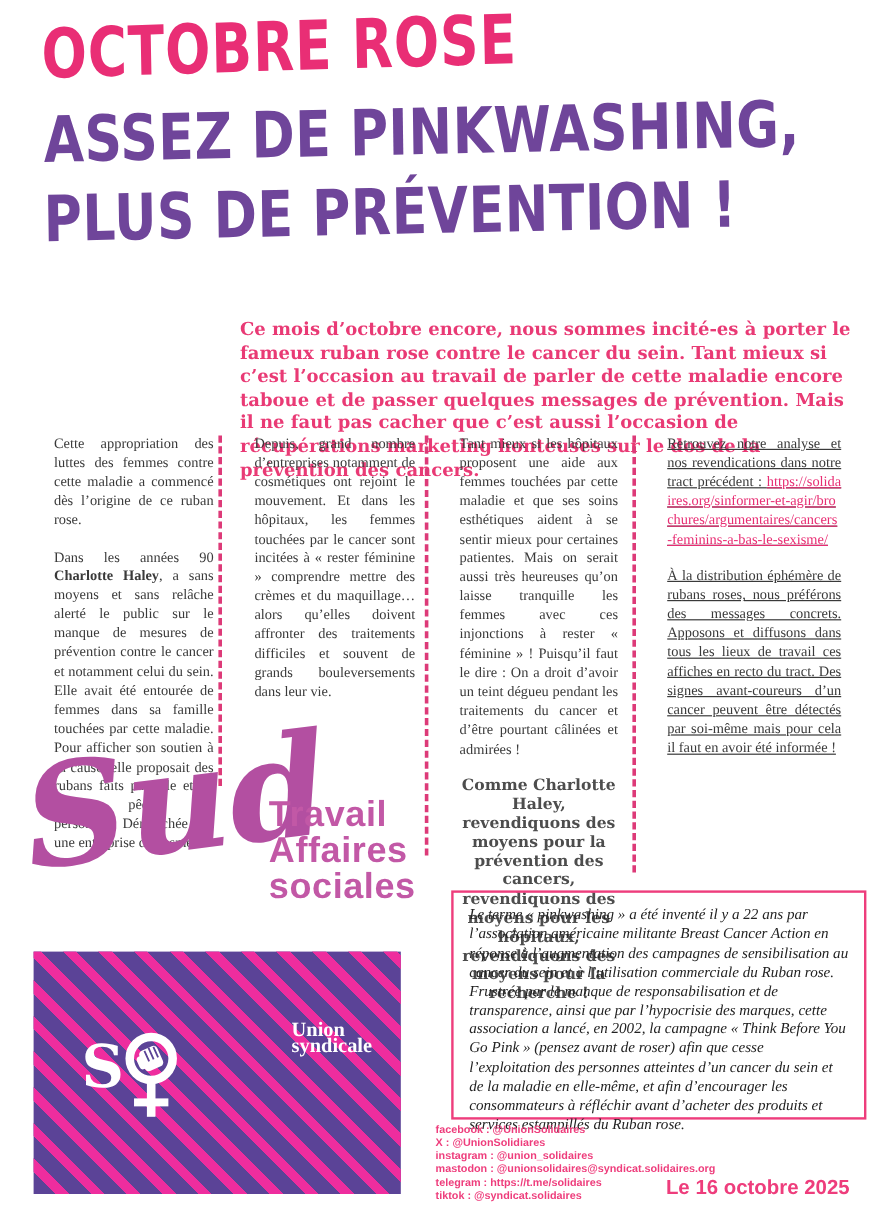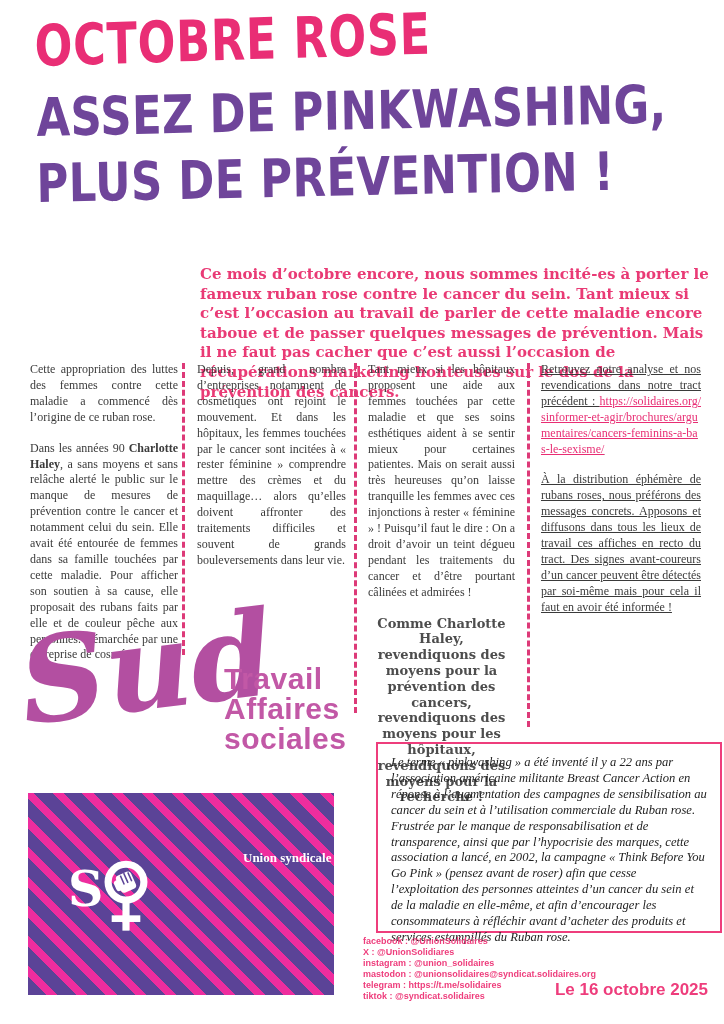--- a/index.html
+++ b/index.html
@@ -17,21 +17,21 @@
   .headline.l2{top:156px;}
 
   
   .intro{position:absolute;left:200px;top:237px;width:512px;
          font-family:"DejaVu Serif", serif;font-weight:bold;
          font-size:15px;line-height:19.6px;color:#E93A75;margin-top:28px;}
 
   
   .col{position:absolute;top:362px;font-size:12px;line-height:15.9px;text-align:justify;
        color:#3a3a3a;}
-  .col p{margin:0 0 15px 0;}
+  .col p{margin:0 0 15px 15px;}
   .col1{left:30px;width:148px;}
   .col2{left:197px;width:149px;}
   .col3{left:368px;width:147px;}
   .col4{left:541px;width:160px;text-decoration:underline;}
   .demands{font-family:"DejaVu Serif", serif;font-weight:bold;font-size:13px;line-height:15.8px;
            color:#4d4d4d;text-align:center;margin-top:16px;}
   .tract-link{color:#E82D73;text-decoration:underline;word-break:break-all;}
 
   .divider{position:absolute;width:0;border-left:3px dashed #DD3A78;}
   .div1{left:182px;top:363px;height:292px;}
@@ -46,21 +46,21 @@
   .sud-lines{position:absolute;left:198px;top:12px;font-family:"Liberation Sans", sans-serif;
              font-weight:bold;font-size:30px;line-height:30px;color:#C258A6;letter-spacing:0.5px;}
 
   
   .banner{position:absolute;left:28px;top:793px;width:306px;height:202px;background:#5B4397;
           background-image:repeating-linear-gradient(45deg,
              rgba(238,45,158,0) 0px, rgba(238,45,158,0) 13px,
              #EE2D9E 13px, #EE2D9E 21px);}
   .union-syndicale{position:absolute;left:215px;top:58px;color:#ffffff;
                    font-family:"Liberation Serif", serif;font-weight:bold;
-                   font-size:13px;line-height:14px;}
+                   font-size:17px;line-height:14px;}
   .solidaires-word{position:absolute;left:40px;top:46px;display:flex;align-items:flex-start;
                    color:#ffffff;font-family:"DejaVu Serif", serif;font-weight:bold;
                    font-size:49px;line-height:49px;letter-spacing:-1px;}
   .solidaires-word .txt{margin-top:26px;}
   .venus{width:46px;height:122px;margin:0 1px;}
 
   
   .infobox{position:absolute;left:376px;top:742px;width:316px;height:165px;
            border:2.5px solid #EE3D7C;padding:11px 13px;
            font-style:italic;font-size:12.6px;line-height:15.9px;color:#222222;}

